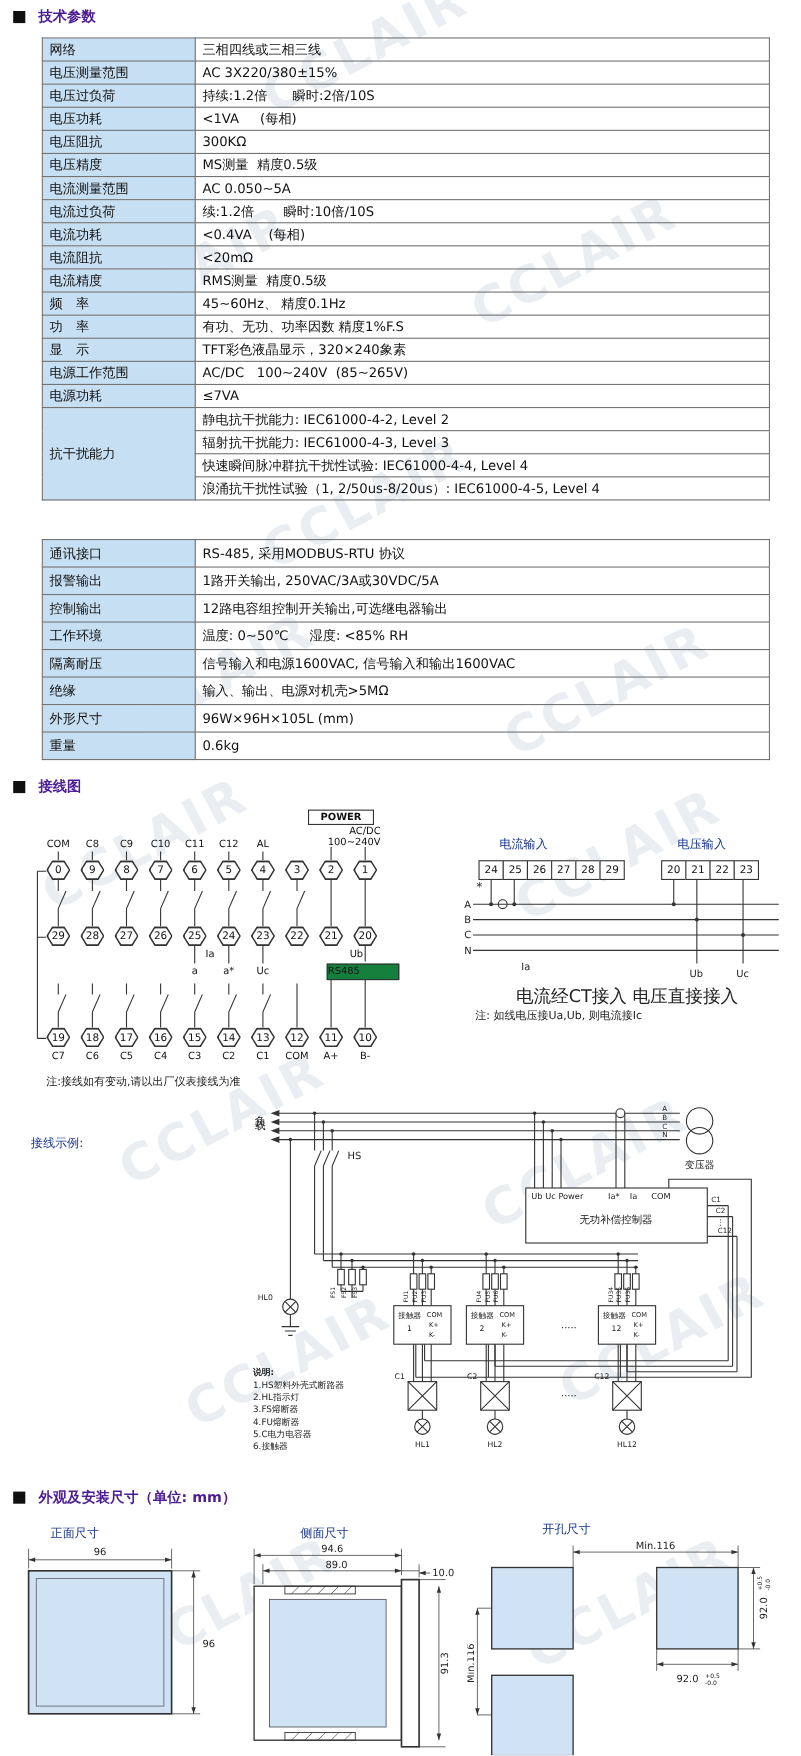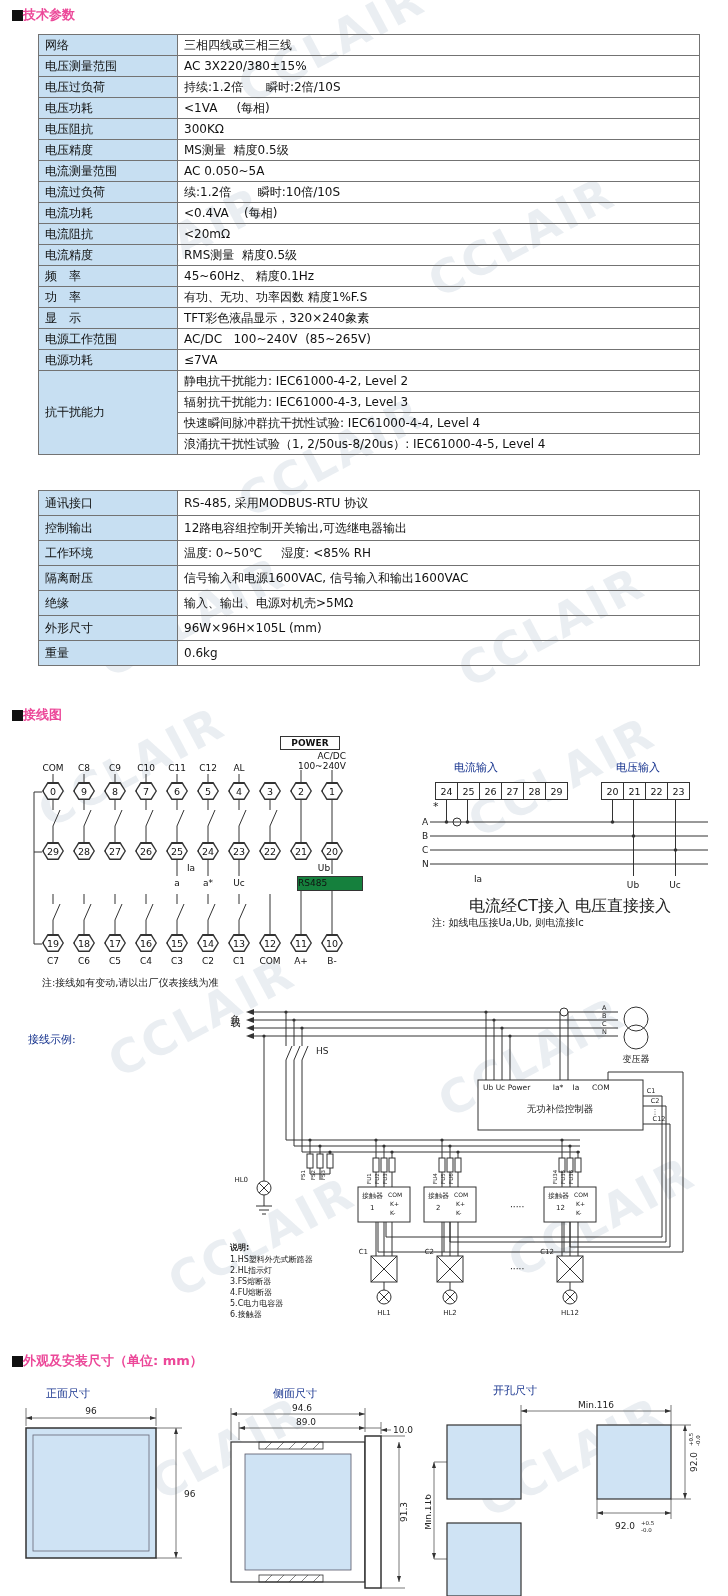--- a/index.html
+++ b/index.html
@@ -1,21 +1,21 @@
 <!DOCTYPE html>
 <html><head>
 <meta charset="utf-8">
 <style>
   html,body{margin:0;padding:0;background:#fff}
   .page{position:relative;width:728px;height:1596px;background:#fff;overflow:hidden;
         font-family:"DejaVu Sans",sans-serif;color:#111}
   .wm{position:absolute;font:bold 46px "DejaVu Sans",sans-serif;color:rgba(125,148,172,.16);
       transform:rotate(-28deg);letter-spacing:3px;pointer-events:none;white-space:nowrap}
-  .sec-title{position:absolute;display:flex;align-items:center;
-             font-size:13px;font-weight:bold;color:#ec4899}
+  .sec-title{position:absolute;display:flex;align-items:center;gap:12px;
+             font-size:13px;font-weight:bold;color:#4c1d95}
   .bullet{width:11px;height:11px;background:#101010;flex:0 0 auto}
   table.spec{position:absolute;border-collapse:collapse;table-layout:fixed;width:662px;font-size:12px}
   .spec td{border:1px solid #737373;padding:2px 6px;height:16px;line-height:15px}
   .spec td.lbl{background:#c7dff2;width:126px}
   .spec td.val{white-space:pre;overflow:hidden}
   .t2 td{padding:4px 6px}
   
   .termdiag{position:absolute;left:28px;top:736px;width:345px;height:262px;font-size:9px}
   .termdiag svg,.iodiag svg,.exdiag svg,.dimblk svg{position:absolute;left:0;top:0}
   .trow{position:absolute;left:14px;display:flex;gap:9px}
@@ -158,20 +158,24 @@
           <td class="val">浪涌抗干扰性试验（1, 2/50us-8/20us）: IEC61000-4-5, Level 4</td>
         </tr>
     </tbody>
   </table>
 
   <table class="spec t2" style="left:38px;top:490px">
     <tbody>
     <tr>
           <td class="lbl">通讯接口</td>
           <td class="val">RS-485, 采用MODBUS-RTU 协议</td>
+        </tr>
+    <tr>
+          <td class="lbl">报警输出</td>
+          <td class="val">1路开关输出, 250VAC/3A或30VDC/5A</td>
         </tr>
     <tr>
           <td class="lbl">控制输出</td>
           <td class="val">12路电容组控制开关输出,可选继电器输出</td>
         </tr>
     <tr>
           <td class="lbl">工作环境</td>
           <td class="val">温度: 0~50℃     湿度: &lt;85% RH</td>
         </tr>
     <tr>

